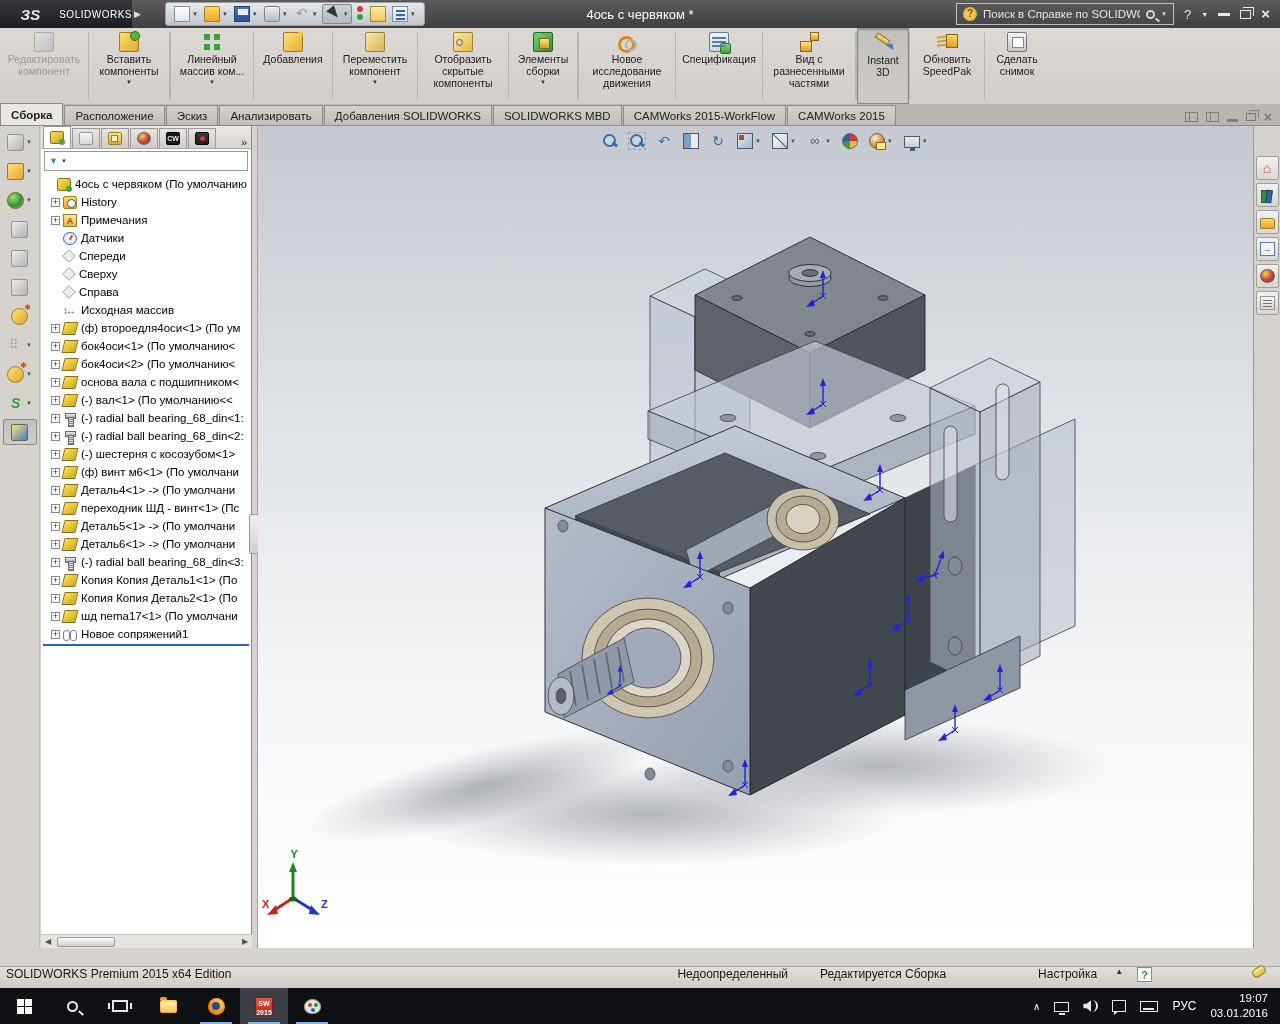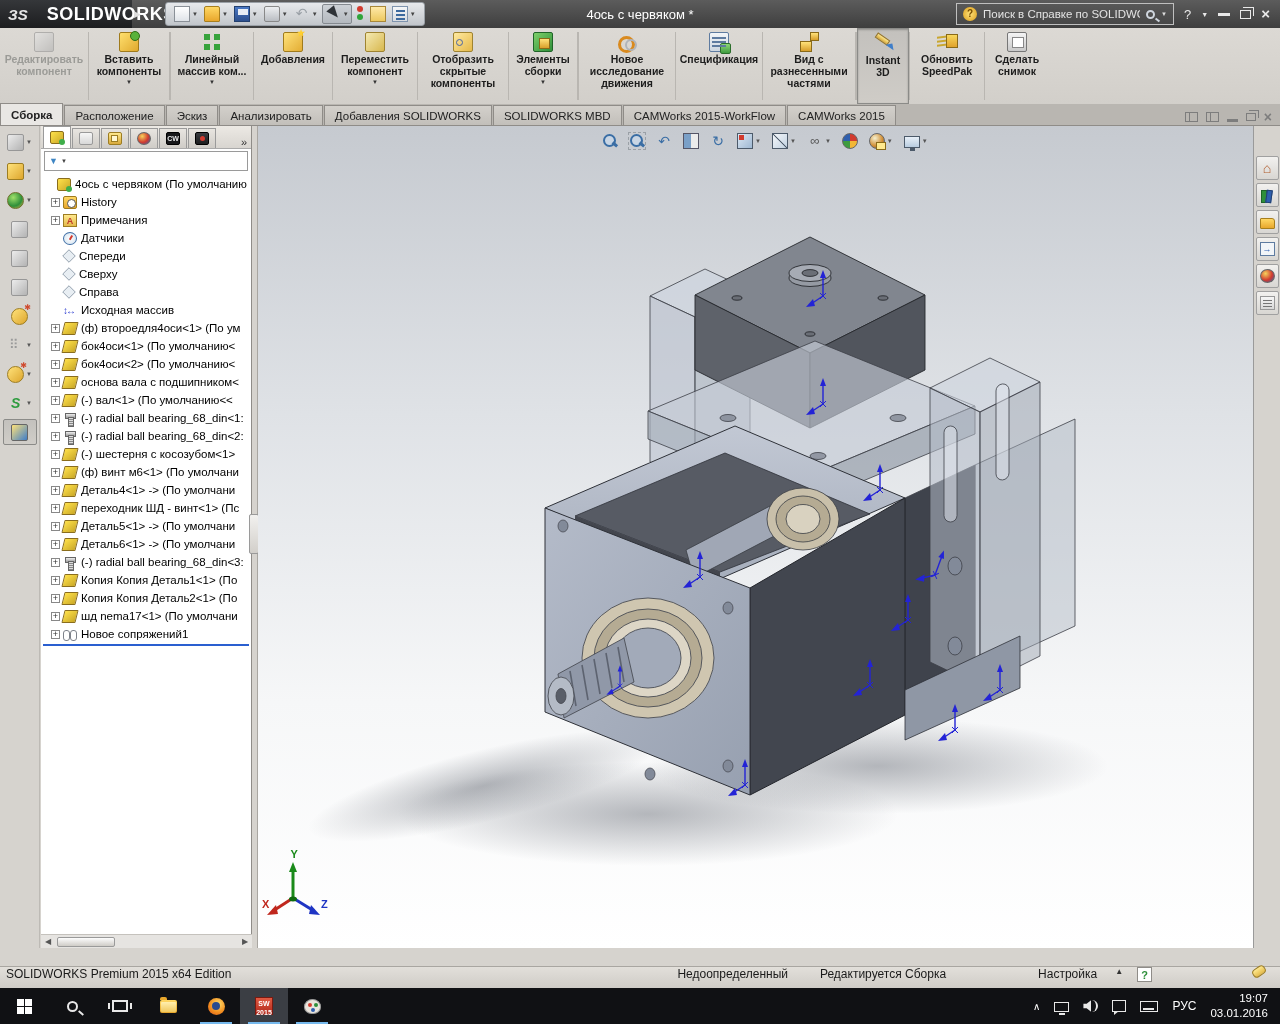--- a/index.html
+++ b/index.html
@@ -3,23 +3,23 @@
 <meta charset="utf-8">
 <style>
   * { margin:0; padding:0; box-sizing:border-box; }
   html,body { width:1280px; height:1024px; overflow:hidden; font-family:"Liberation Sans",sans-serif; }
   #app { position:relative; width:1280px; height:1024px; background:#d6d3ce; }
 
   
   #titlebar { position:absolute; left:0; top:0; width:1280px; height:28px;
     background:linear-gradient(#5c5c5c,#3e3e3e); display:flex; align-items:center; }
   #logo { width:132px; height:28px; background:linear-gradient(#35373a,#1c1d1f);
-    color:#fff; display:flex; align-items:center; padding-left:8px; gap:19px; }
+    color:#fff; display:flex; align-items:center; padding-left:8px; gap:19px;justify-content:flex-end; }
   #logo .mark { font-style:italic; font-weight:bold; font-size:15px; color:#e8e8e8; }
-  #logo .word { font-size:18px; font-weight:bold; letter-spacing:.5px; }
+  #logo .word { font-size:10px; font-weight:normal; letter-spacing:.5px; }
   #logo-arrow { color:#ddd; font-size:9px; margin-left:2px; }
   #qat { margin-left:24px; height:24px; display:flex; align-items:center; gap:2px;
     background:linear-gradient(#e7e9ec,#c2c6cb); border:1px solid #9aa0a6; border-radius:3px; padding:0 6px; }
   .qbtn { display:flex; align-items:center; height:20px; padding:0 2px; border-radius:2px; }
   .qbtn .car { font-size:6px; color:#444; margin-left:2px; }
   .qi { width:16px; height:16px; display:inline-block; position:relative; }
   .qi-new { background:linear-gradient(#fff,#dfe3e8); border:1px solid #8a9097; }
   .qi-open { background:linear-gradient(#ffd864,#e8a72c); border:1px solid #a87f1d; border-radius:2px 2px 1px 1px; }
   .qi-save { background:linear-gradient(#4a78c4,#2c4f8e); border:1px solid #23406f; }
   .qi-save::after { content:""; position:absolute; left:3px; top:2px; width:10px; height:6px; background:#e8edf5; }
@@ -47,21 +47,21 @@
   #search-box .car { color:#ddd; font-size:6px; }
   #title-controls { display:flex; align-items:center; gap:10px; padding:0 10px; }
   #title-controls .tc { color:#e9e9e9; font-size:13px; }
   .win-min { width:12px; height:3px; background:#e9e9e9; }
   .win-restore { width:11px; height:9px; border:1.5px solid #e9e9e9; position:relative; }
   .win-restore::before { content:""; position:absolute; left:2px; top:-4px; width:10px; height:8px; border:1.5px solid #e9e9e9; border-bottom:none; border-left:none; }
   .win-close { color:#e9e9e9; font-size:15px; font-weight:bold; line-height:12px; }
 
   
   #ribbon { position:absolute; left:0; top:28px; width:1280px; height:76px;
-    background:linear-gradient(#dcd9d4,#d2cfca); display:flex; align-items:stretch;font-weight:bold; }
+    background:linear-gradient(#dcd9d4,#d2cfca); display:flex; align-items:stretch; }
   .rbtn { display:flex; flex-direction:column; align-items:center; justify-content:flex-start;
     padding:4px 3px 2px; min-width:0; flex:0 0 auto; position:relative; }
   .rbtn .ric { width:20px; height:20px; margin-bottom:2px; border-radius:2px; position:relative; }
   .rbtn .rlabel { font-size:10.5px; line-height:1.12; color:#1d1d1d; text-align:center; white-space:pre-line; }
   .rbtn .rcar { font-size:6px; color:#333; margin-top:1px; }
   .rbtn.disabled .rlabel { color:#9b9b97; }
   .rbtn.disabled .ric { filter:grayscale(1); opacity:.55; }
   .rbtn.pressed { background:linear-gradient(#c3c1bd,#cfccc7); border:1px solid #8b8b88; box-shadow:inset 0 1px 2px rgba(0,0,0,.25); }
   .rsep { width:1px; background:#b9b6b1; margin:4px 0; flex:0 0 auto; }
   .ric-edit { background:linear-gradient(135deg,#e8e8e8,#aeaeae); border:1px solid #8d8d8d; }

